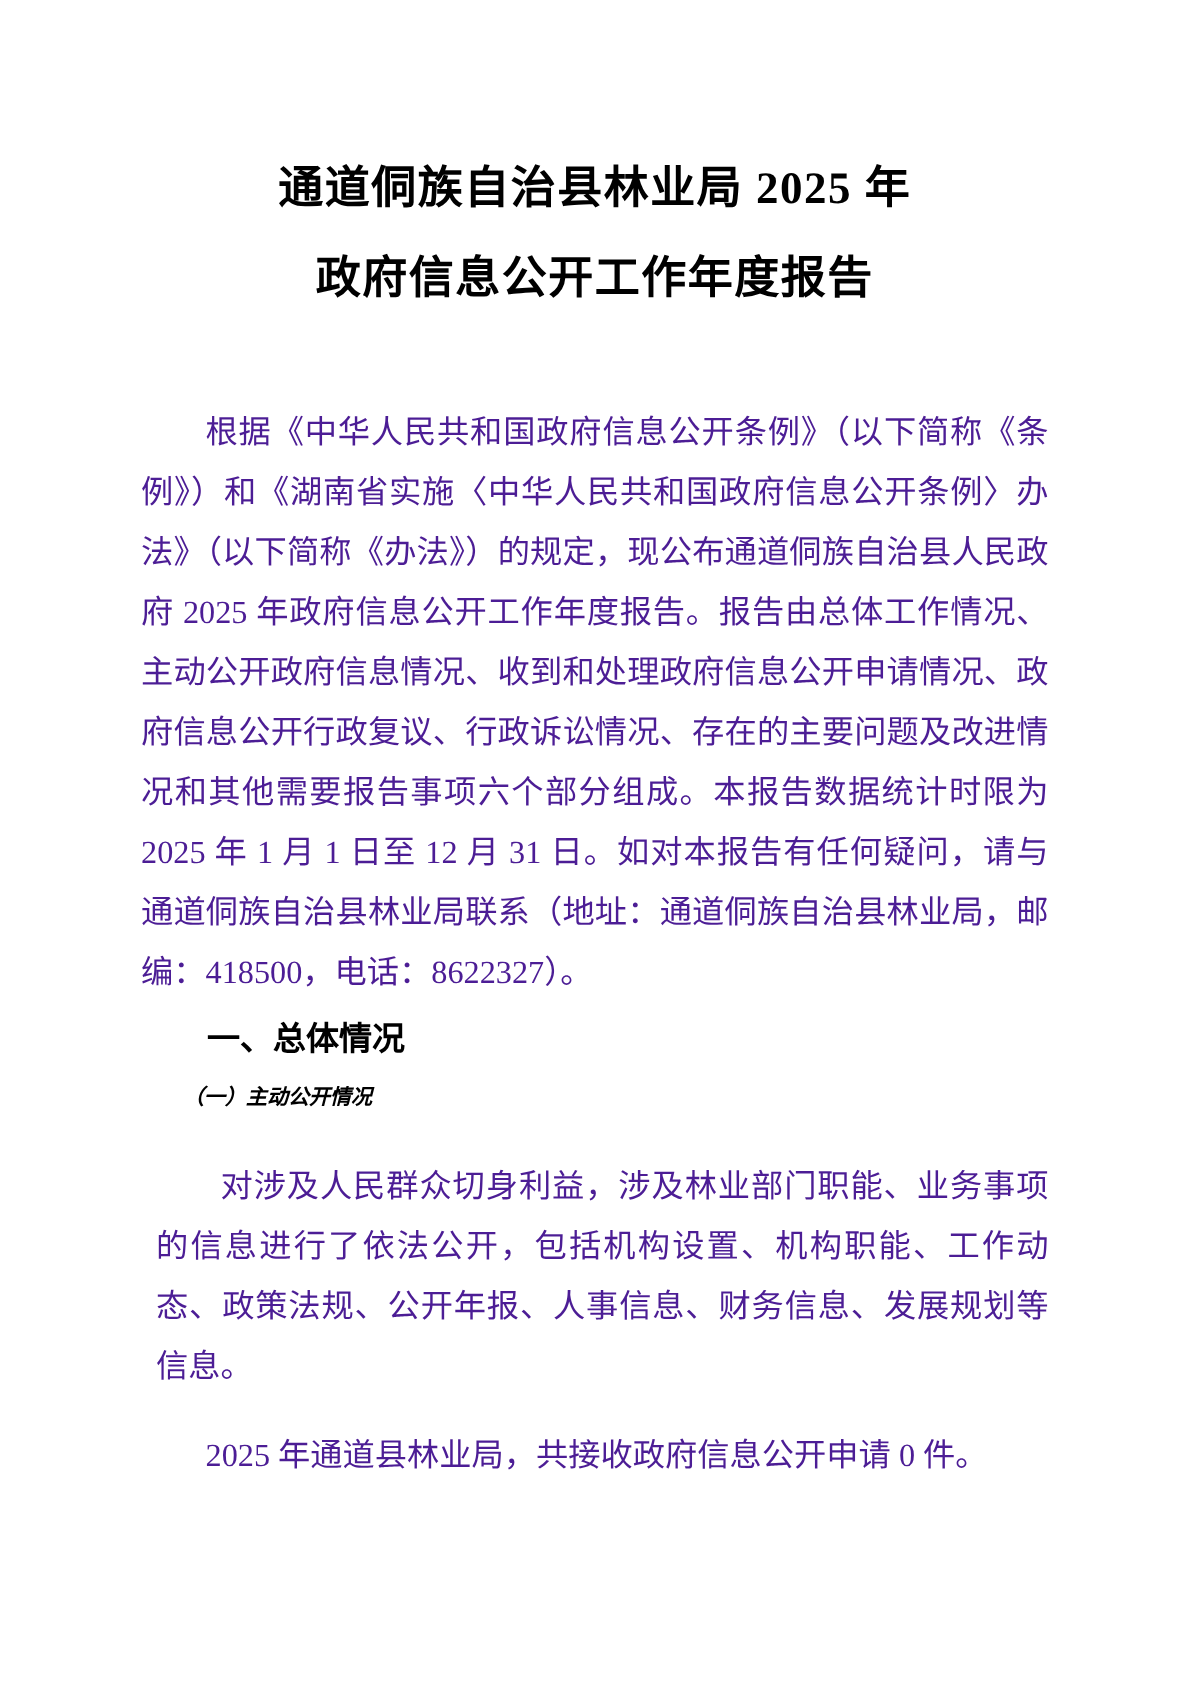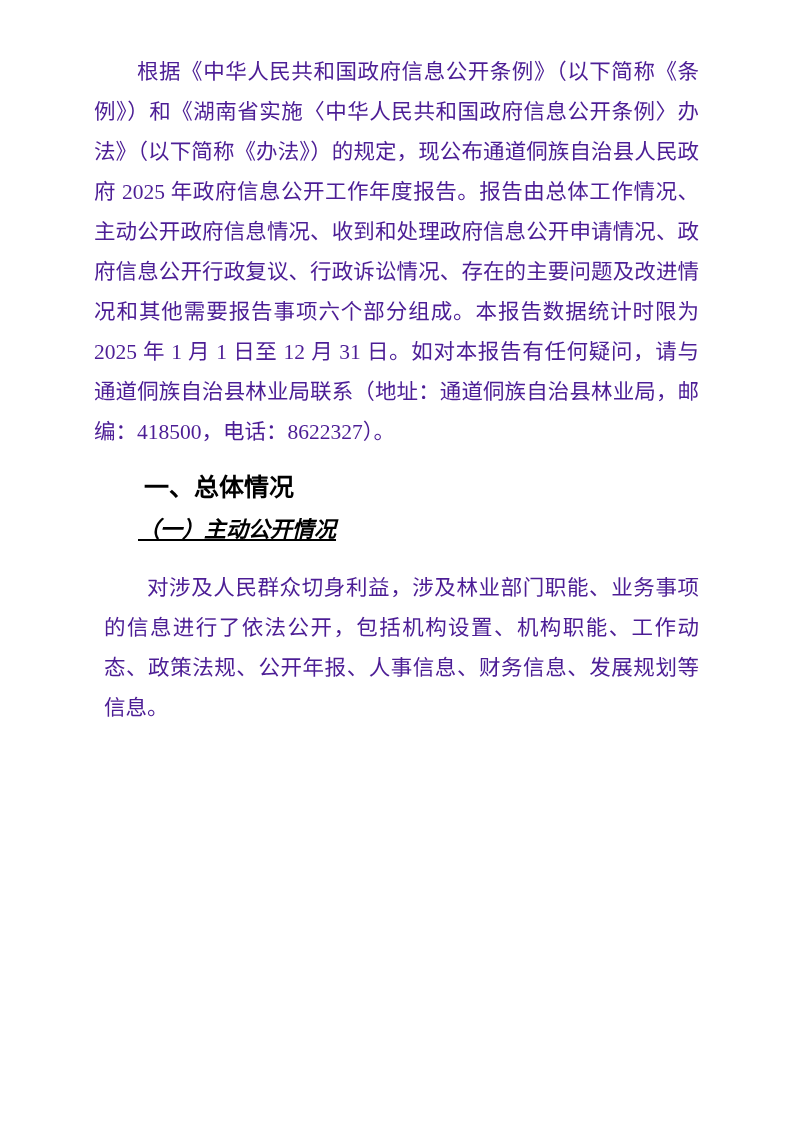--- a/index.html
+++ b/index.html
@@ -43,56 +43,60 @@
     font-weight: normal;
     color: #4c1d95;
   }
 
   .intro-para {
     margin-top: 52px;
   }
 
   
   .h-level1 {
-    margin-top: 18px;
-    font-size: 25px;
+    margin-top: 5px;
+    font-size: 22px;
     line-height: 40px;
     font-weight: bold;
     text-indent: 2em;
-    font-family: Liberation Mono, monospace;
+    font-family: Liberation Serif, serif;
   }
 
   
   .h-level2 {
-    font-size: 22px;
+    font-size: 14px;
     line-height: 40px;
     font-weight: bold;
     font-style: italic;
     text-indent: 2em;
     font-family: "Liberation Serif", "DejaVu Serif", serif;
-    text-decoration: underline;
   }
 
   .h-sub1 { margin-top: 0; }
   .h-sub2 { margin-top: 20px; }
 
   .sub1-para { margin-top: 18px; margin-left: 10px; }
   .sub2-para { margin-top: 19px; }
 </style>
 </head>
 <body>
 
 <div class="page">
   <div class="content">
 
+    <div class="doc-title">
+      <div>通道侗族自治县林业局 2025 年</div>
+      <div>政府信息公开工作年度报告</div>
+    </div>
 
     <p class="para intro-para">根据《中华人民共和国政府信息公开条例》（以下简称《条例》）和《湖南省实施〈中华人民共和国政府信息公开条例〉办法》（以下简称《办法》）的规定，现公布通道侗族自治县人民政府 2025 年政府信息公开工作年度报告。报告由总体工作情况、主动公开政府信息情况、收到和处理政府信息公开申请情况、政府信息公开行政复议、行政诉讼情况、存在的主要问题及改进情况和其他需要报告事项六个部分组成。本报告数据统计时限为 2025 年 1 月 1 日至 12 月 31 日。如对本报告有任何疑问，请与通道侗族自治县林业局联系（地址：通道侗族自治县林业局，邮编：418500，电话：8622327）。</p>
 
     <div class="h-level1">一、总体情况</div>
 
     <div class="h-level2 h-sub1">（一）主动公开情况</div>
 
     <p class="para sub1-para">对涉及人民群众切身利益，涉及林业部门职能、业务事项的信息进行了依法公开，包括机构设置、机构职能、工作动态、政策法规、公开年报、人事信息、财务信息、发展规划等信息。</p>
 
 
+    <p class="para sub2-para">2025 年通道县林业局，共接收政府信息公开申请 0 件。</p>
 
   </div>
 </div>
 
 </body></html>

